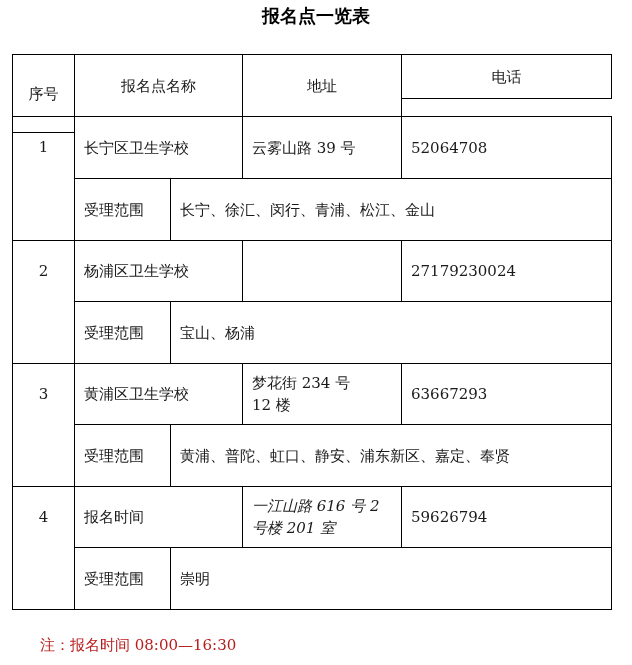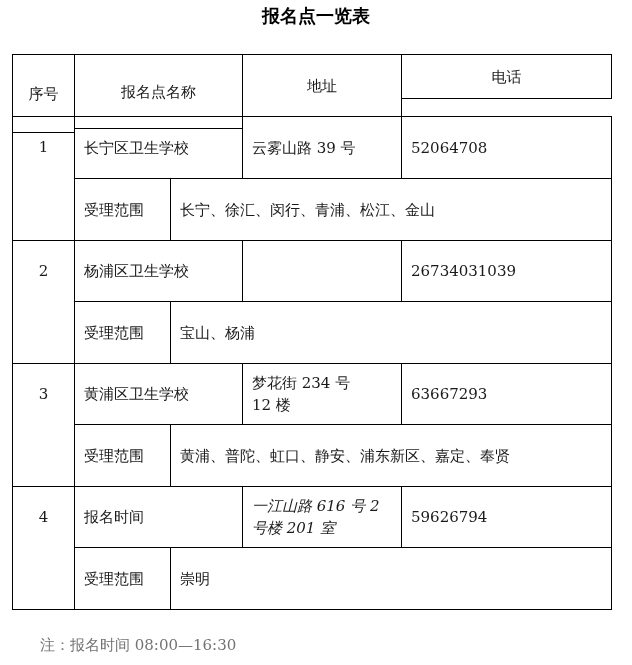--- a/index.html
+++ b/index.html
@@ -5,44 +5,44 @@
   html, body { margin:0; padding:0; background:#ffffff; }
   body { width:632px; height:665px; position:relative; overflow:hidden;
          font-family:"DejaVu Serif","Liberation Serif",serif; color:#1a1a1a; }
   .title { position:absolute; top:4px; left:0; width:632px; text-align:center;
            font-size:18px; font-weight:bold; font-family:"DejaVu Sans","Liberation Sans",sans-serif; color:#000; }
   .tbl { position:absolute; left:12px; top:54px; width:600px; height:556px; }
   .cell { position:absolute; box-sizing:border-box; border:1.2px solid #000;
           display:flex; align-items:center; font-size:15px; line-height:22px; }
   .c { justify-content:center; text-align:center; }
   .l { padding-left:9px; }
-  .note { position:absolute; left:40px; top:636px; font-size:15px; color:#737373; }
+  .note { position:absolute; left:40px; top:636px; font-size:15px; color:#b91c1c; }
 </style>
 </head>
 <body>
 
 <div class="title">报名点一览表</div>
 
 <div class="tbl">
 
   <div class="cell c" style="left:0;top:0;width:63px;height:79px;">序号</div>
-  <div class="cell c" style="left:62px;top:0;width:169px;height:75px;">报名点名称</div>
+  <div class="cell c" style="left:62px;top:0;width:169px;height:63px;">报名点名称</div>
   <div class="cell c" style="left:230px;top:0;width:160px;height:63px;">地址</div>
   <div class="cell c" style="left:389px;top:0;width:211px;height:45px;">电话</div>
 
   <div class="cell c" style="left:0;top:62px;width:63px;height:125px;align-items:flex-start;padding-top:19px;">1</div>
   <div class="cell l" style="left:62px;top:62px;width:169px;height:63px;">长宁区卫生学校</div>
   <div class="cell l" style="left:230px;top:62px;width:160px;height:63px;">云雾山路 39 号</div>
   <div class="cell l" style="left:389px;top:62px;width:211px;height:63px;">52064708</div>
   <div class="cell l" style="left:62px;top:124px;width:97px;height:63px;">受理范围</div>
   <div class="cell l" style="left:158px;top:124px;width:442px;height:63px;">长宁、徐汇、闵行、青浦、松江、金山</div>
 
   <div class="cell c" style="left:0;top:186px;width:63px;height:124px;align-items:flex-start;padding-top:19px;">2</div>
   <div class="cell l" style="left:62px;top:186px;width:169px;height:62px;">杨浦区卫生学校</div>
-  <div class="cell l" style="left:389px;top:186px;width:211px;height:62px;">26734031039</div>
+  <div class="cell l" style="left:389px;top:186px;width:211px;height:62px;">27179230024</div>
   <div class="cell l" style="left:62px;top:247px;width:97px;height:63px;">受理范围</div>
   <div class="cell l" style="left:158px;top:247px;width:442px;height:63px;">宝山、杨浦</div>
 
   <div class="cell c" style="left:0;top:309px;width:63px;height:124px;align-items:flex-start;padding-top:19px;">3</div>
   <div class="cell l" style="left:62px;top:309px;width:169px;height:62px;">黄浦区卫生学校</div>
   <div class="cell l" style="left:230px;top:309px;width:160px;height:62px;white-space:pre-line;">梦花街 234 号
 12 楼</div>
   <div class="cell l" style="left:389px;top:309px;width:211px;height:62px;">63667293</div>
   <div class="cell l" style="left:62px;top:370px;width:97px;height:63px;">受理范围</div>
   <div class="cell l" style="left:158px;top:370px;width:442px;height:63px;">黄浦、普陀、虹口、静安、浦东新区、嘉定、奉贤</div>

